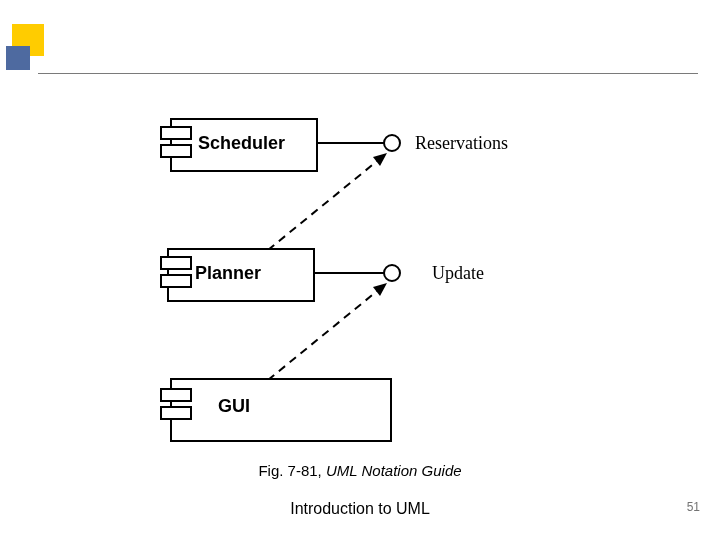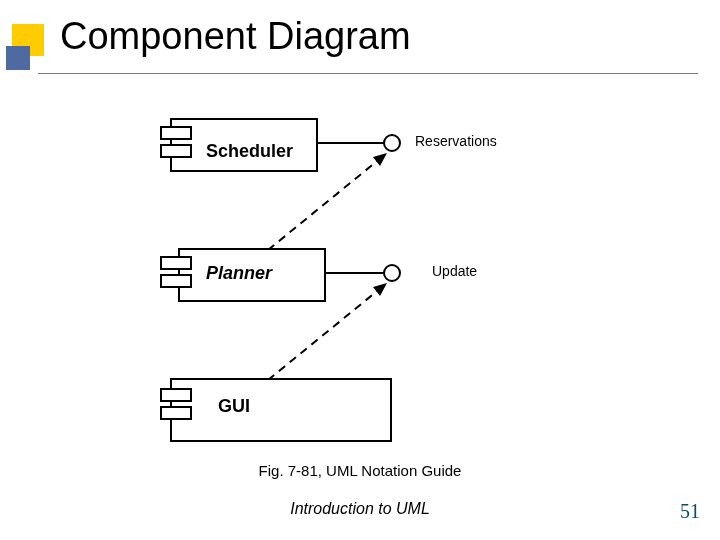--- a/index.html
+++ b/index.html
@@ -64,99 +64,97 @@
     position: absolute;
     border: 2px solid #000;
     background: #fff;
   }
   .comp-label {
     font-weight: bold;
     font-size: 18px;
   }
   .iface-label {
     position: absolute;
-    font-size: 14px;
+    font-size: 18px;
     font-weight: normal;
     color: #000;
+    font-family: Liberation Serif, serif;
   }
   .caption {
     position: absolute;
     left: 0;
     width: 720px;
     top: 462px;
     text-align: center;
     font-size: 15px;
     color: #000;
   }
-  .caption .ital { }
+  .caption .ital { font-style: italic; }
   .footer {
     position: absolute;
     left: 0;
     width: 720px;
     top: 500px;
     text-align: center;
     font-size: 16px;
     color: #000;
-    font-style: italic;
   }
   .pagenum {
     position: absolute;
     right: 20px;
     top: 500px;
-    font-size: 20px;
-    color: #0c4a6e;
-    font-family: Liberation Serif, serif;
+    font-size: 12px;
+    color: #737373;
   }
   svg.conn {
     position: absolute;
     left: 0;
     top: 0;
     width: 720px;
     height: 380px;
     overflow: visible;
   }
 </style>
 </head>
 <body>
 
 <div class="slide">
 
   <div class="bullet-square">
     <div class="inner"></div>
   </div>
 
-  <div class="title">Component Diagram</div>
   <div class="title-underline"></div>
 
   <div class="diagram">
 
     <svg class="conn">
 
       <line x1="314" y1="53" x2="384" y2="53" stroke="#000" stroke-width="2"></line>
       <circle cx="392" cy="53" r="8" fill="#fff" stroke="#000" stroke-width="2"></circle>
 
       <line x1="314" y1="183" x2="384" y2="183" stroke="#000" stroke-width="2"></line>
       <circle cx="392" cy="183" r="8" fill="#fff" stroke="#000" stroke-width="2"></circle>
 
       <line x1="268" y1="160" x2="387" y2="63" stroke="#000" stroke-width="2" stroke-dasharray="8 6"></line>
       <polygon points="387,63 373,67 380,76" fill="#000"></polygon>
 
       <line x1="268" y1="290" x2="387" y2="193" stroke="#000" stroke-width="2" stroke-dasharray="8 6"></line>
       <polygon points="387,193 373,197 380,206" fill="#000"></polygon>
     </svg>
 
     <div class="comp" style="left:170px; top:28px; width:144px; height:50px;">
-      <div class="comp-label" style="position:absolute; left:34px; top:13px;margin-top:8px;">Scheduler</div>
+      <div class="comp-label" style="position:absolute; left:26px; top:13px;">Scheduler</div>
     </div>
     <div class="tab" style="left:160px; top:36px; width:28px; height:10px;"></div>
     <div class="tab" style="left:160px; top:54px; width:28px; height:10px;"></div>
 
     <div class="iface-label" style="left:415px; top:43px;">Reservations</div>
 
-    <div class="comp" style="left:178px; top:158px; width:144px; height:50px;font-style:italic;">
+    <div class="comp" style="left:167px; top:158px; width:144px; height:50px;">
       <div class="comp-label" style="position:absolute; left:26px; top:13px;">Planner</div>
     </div>
     <div class="tab" style="left:160px; top:166px; width:28px; height:10px;"></div>
     <div class="tab" style="left:160px; top:184px; width:28px; height:10px;"></div>
 
     <div class="iface-label" style="left:415px; top:173px;margin-left:17px;">Update</div>
 
     <div class="comp" style="left:170px; top:288px; width:218px; height:60px;">
       <div class="comp-label" style="position:absolute; left:26px; top:16px;margin-left:20px;">GUI</div>
     </div>

